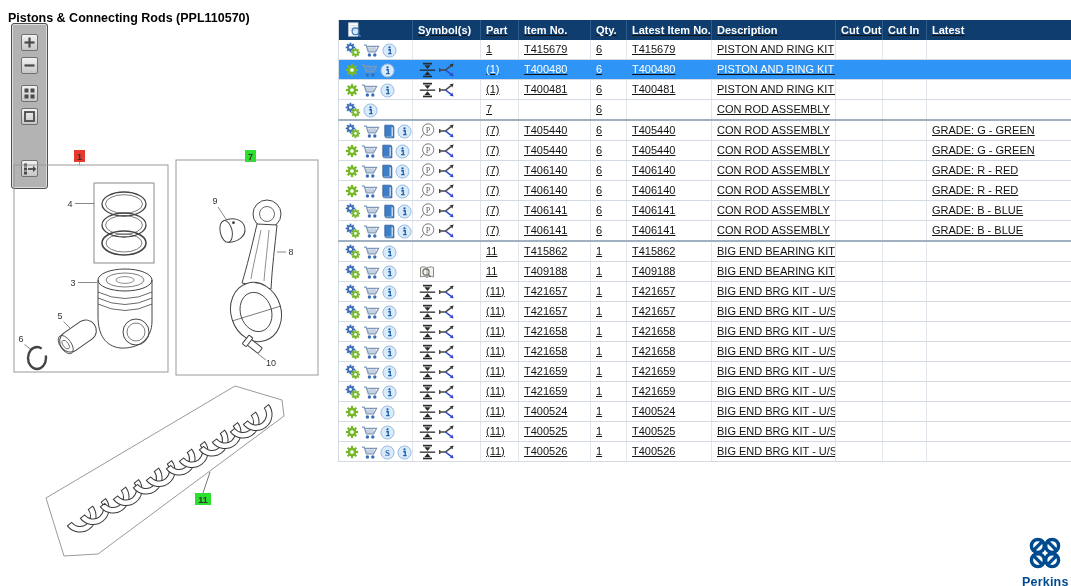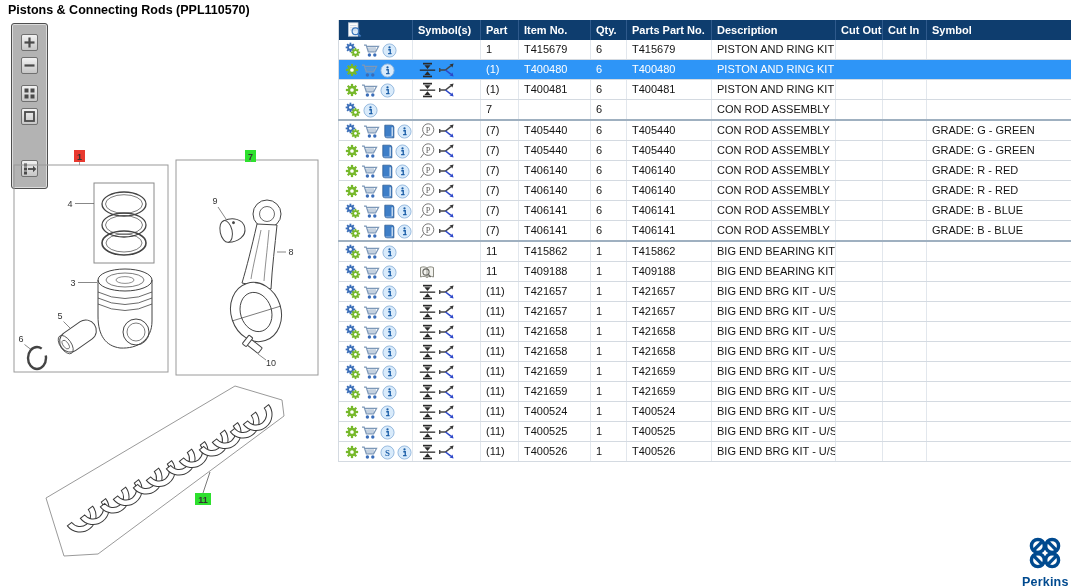--- a/index.html
+++ b/index.html
@@ -1,40 +1,40 @@
 <!DOCTYPE html>
 <html><head>
 <meta charset="utf-8">
 <style>
   html,body{margin:0;padding:0;}
   body{
     width:1071px;height:586px;position:relative;overflow:hidden;
     background:#ffffff;font-family:"Liberation Sans",sans-serif;
   }
   .page-title{
-    position:absolute;left:8px;top:3px;font-size:12.5px;font-weight:bold;color:#000;
+    position:absolute;left:8px;top:11px;font-size:12.5px;font-weight:bold;color:#000;
     white-space:nowrap;
   }
   
   .dtoolbar{
     position:absolute;left:11px;top:23px;width:35px;height:164px;
     background:#b3b3b3;border:1px solid #4f4f4f;border-radius:3px;
     box-shadow:inset 0 0 0 1px #dcdcdc;
   }
   .tbtn{
     position:absolute;left:9px;width:17px;height:17px;
     background:linear-gradient(#f2f2f2,#c6c6c6);
     border:1px solid #707070;border-radius:2px;
     display:flex;align-items:center;justify-content:center;padding:0;cursor:pointer;
   }
   
   table.parts{
     position:absolute;left:338px;top:20px;width:733px;
     border-collapse:collapse;table-layout:fixed;
-    font-size:11px;color:#141414;border-left:1px solid #d4dae1;
+    font-size:11px;color:#141414;border-left:1px solid #d4dae1;text-decoration:underline;
   }
   table.parts th{
     background:#0e3d6e;color:#fff;font-weight:600;text-align:left;
     height:20px;padding:0 5px;border-right:1px solid #2f5a8c;
     font-size:11px;white-space:nowrap;overflow:hidden;
   }
   table.parts td{
     height:19px;line-height:19px;padding:0 5px;
     border-right:1px solid #e2e7ed;border-bottom:1px solid #d4dae1;
     white-space:nowrap;overflow:hidden;background:#fff;
@@ -230,25 +230,25 @@
                 <line x1="5" y1="5.8" x2="11.5" y2="5.8"></line>
                 <line x1="5" y1="8" x2="11.5" y2="8"></line>
               </g>
               <circle cx="10.5" cy="9.3" r="3.4" fill="rgba(160,200,240,0.35)" stroke="#3d78bd" stroke-width="1.2"></circle>
               <line x1="12.9" y1="11.8" x2="15.6" y2="14.4" stroke="#3d78bd" stroke-width="1.8"></line>
             </svg></span></th>
         <th>Symbol(s)</th>
         <th>Part</th>
         <th>Item No.</th>
         <th>Qty.</th>
-        <th>Parts Part No.</th>
+        <th>Latest Item No.</th>
         <th>Description</th>
         <th>Cut Out</th>
         <th>Cut In</th>
-        <th>Symbol</th>
+        <th>Latest</th>
       </tr>
     </thead>
   <tbody>
       <tr class="">
         <td class="cell-actions"><span class="icn"><svg width="16" height="16" viewBox="0 0 16 16">
               <g transform="scale(0.68)">
                 <g stroke="#3a6db8" stroke-width="2.6">
                   <line x1="8" y1="1" x2="8" y2="15"></line>
                   <line x1="1" y1="8" x2="15" y2="8"></line>
                   <line x1="3.1" y1="3.1" x2="12.9" y2="12.9"></line>

